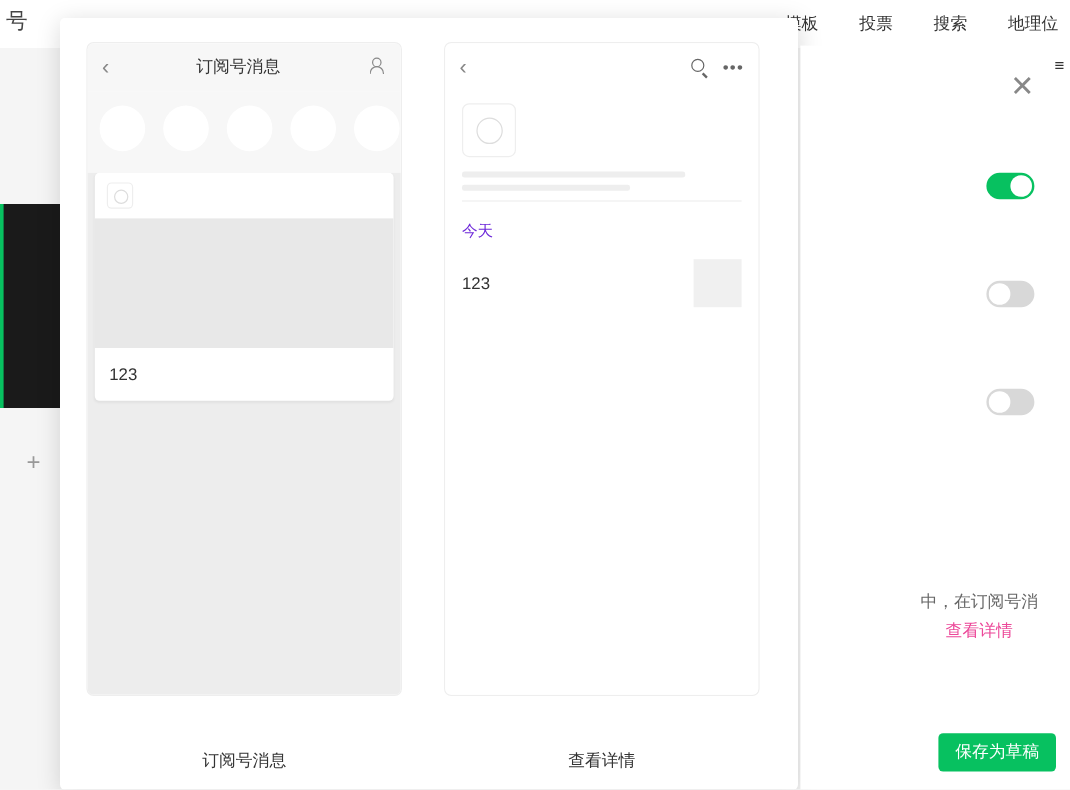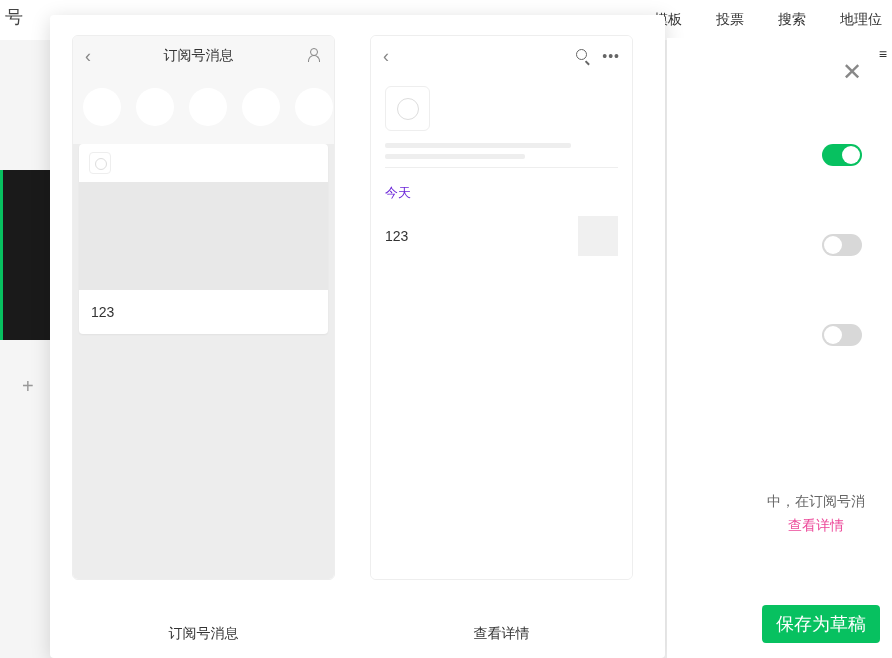--- a/index.html
+++ b/index.html
@@ -401,21 +401,21 @@
       margin-top: 36px;
     }
     .save-btn {
       position: absolute;
       bottom: 15px;
       right: 12px;
       background: #07c160;
       color: #fff;
       padding: 7px 14px;
       border-radius: 4px;
-      font-size: 18px;
+      font-size: 14px;
       cursor: pointer;
       border: none;
     }
   </style>
 </head>
 <body>
 
 <div class="background">
   <div class="bg-header">
     <span class="bg-title">号</span>

